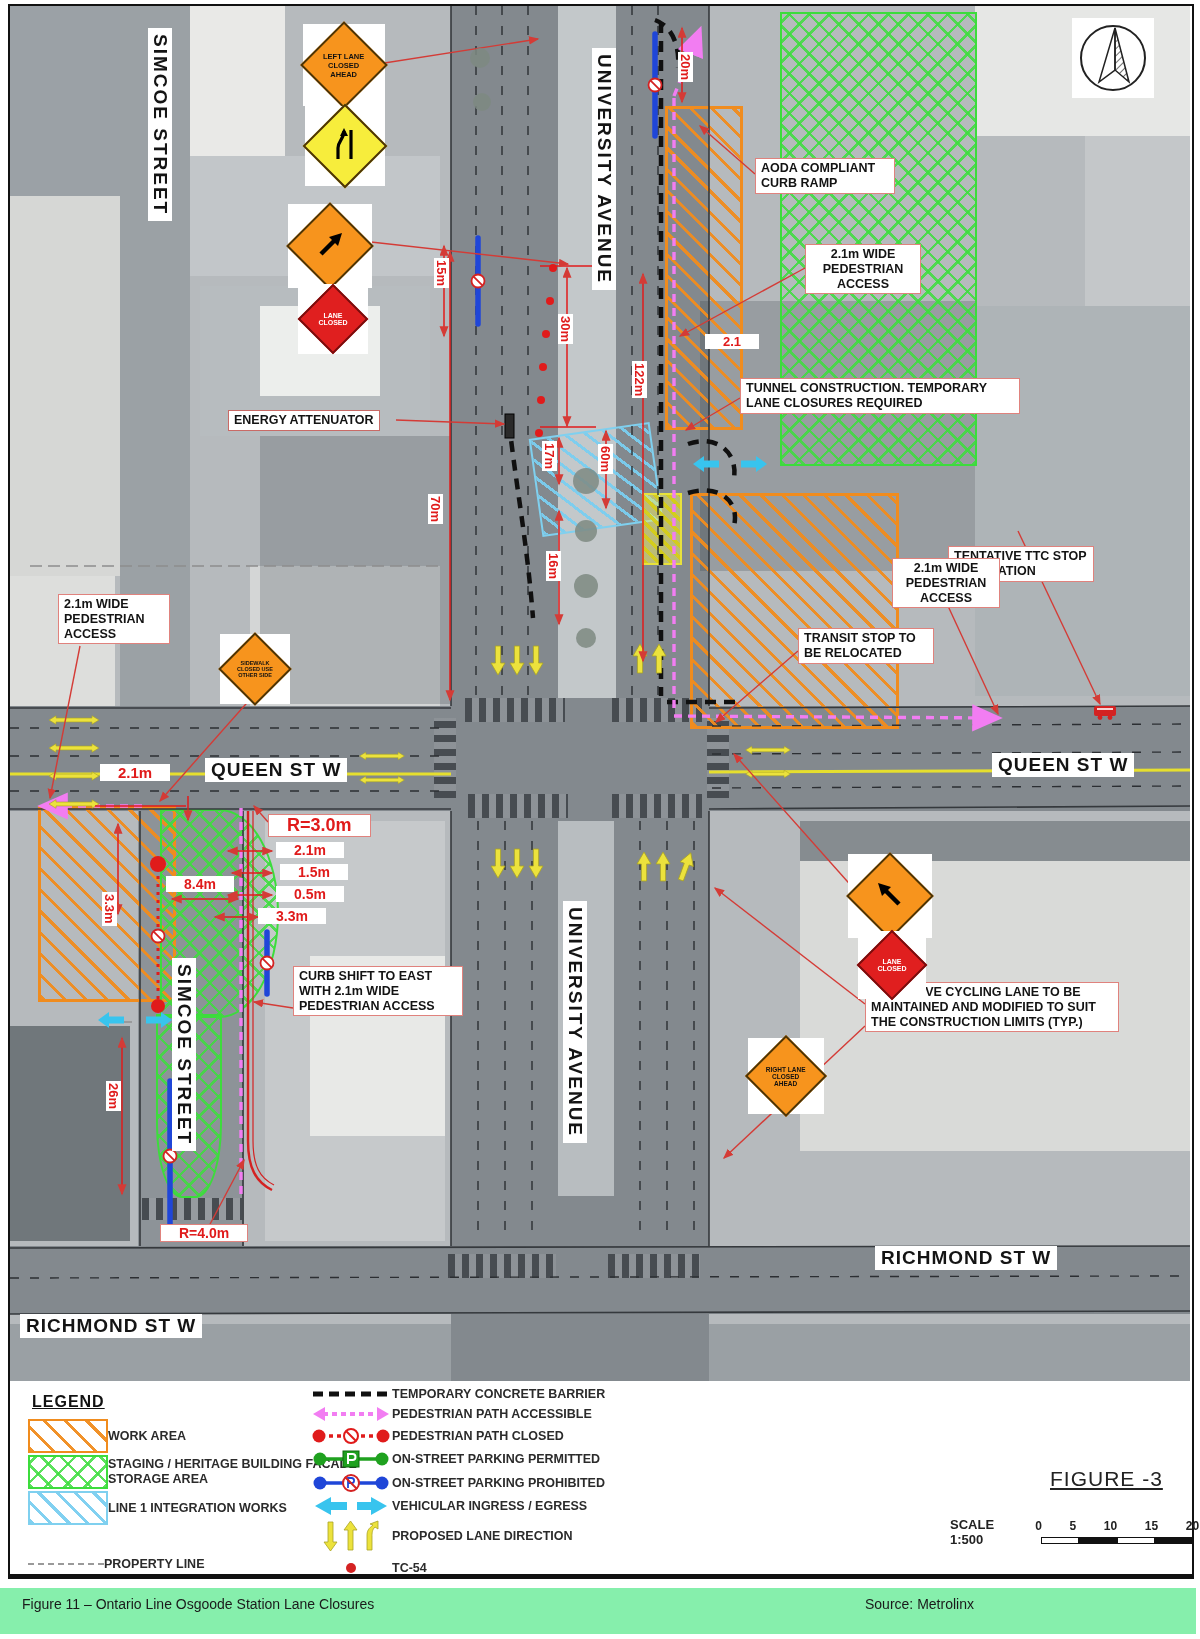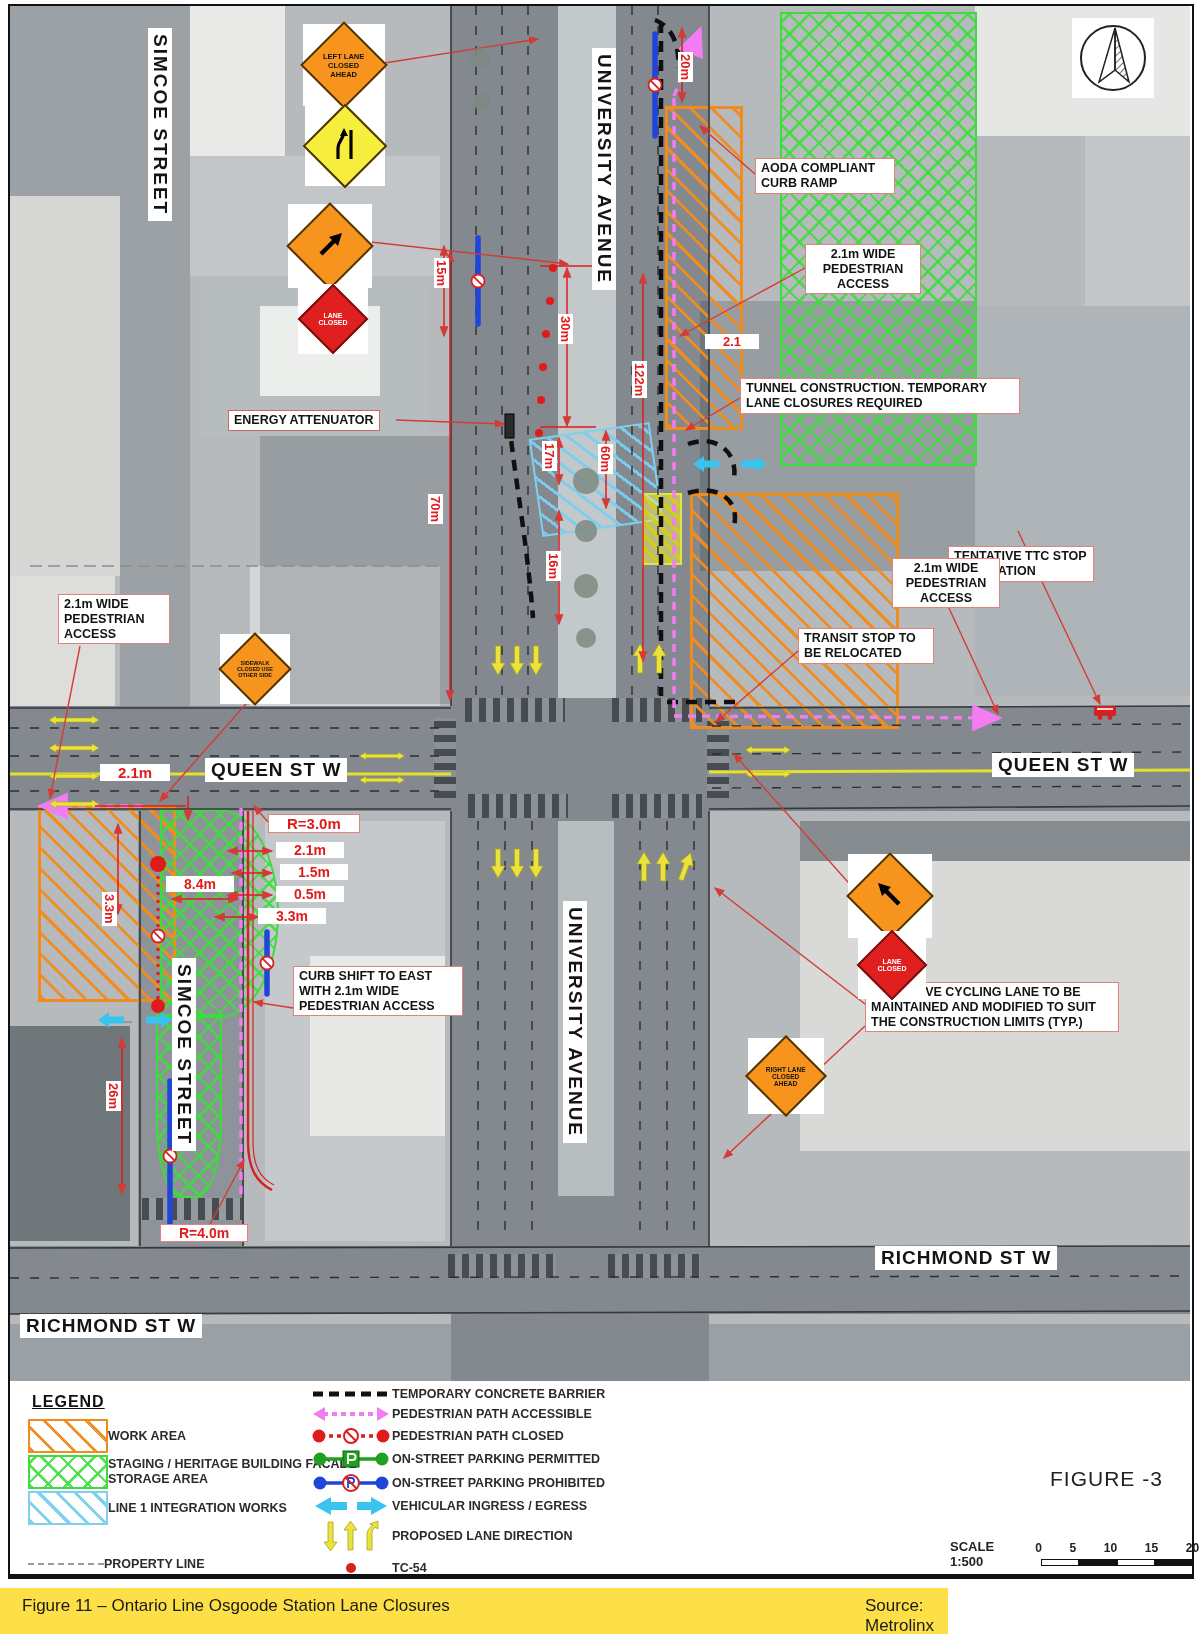--- a/index.html
+++ b/index.html
@@ -34,21 +34,21 @@
   .lg-row{position:absolute;display:flex;align-items:center;gap:0;}
   .lg-sw{width:76px;height:30px;flex:0 0 auto;}
   .lg-label{font-weight:bold;font-size:12.5px;color:#2b2b2b;line-height:1.2;max-width:250px;}
   .lg-icon{width:82px;height:22px;flex:0 0 auto;display:flex;align-items:center;justify-content:center;}
   .fig-label{position:absolute;font-size:21px;color:#222;letter-spacing:1px;}
   .scale-wrap{position:absolute;display:flex;align-items:flex-end;gap:12px;}
   .scale-label{font-size:13px;font-weight:bold;color:#222;padding-bottom:2px;}
   .scale-bar{position:relative;width:152px;height:30px;}
   .scale-ticks{position:absolute;top:0;left:-6px;width:164px;display:flex;justify-content:space-between;font-size:12px;font-weight:bold;color:#222;}
   .bar-seg{position:absolute;top:18px;height:7px;border:1px solid #111;box-sizing:border-box;}
-  .caption{position:absolute;top:1588px;left:0;width:948px;height:46px;background:#fde047;font-size:17px;color:#1a1a1a;}
+  .caption{position:absolute;top:1588px;left:0;width:1196px;height:46px;background:#86efac;font-size:14px;color:#1a1a1a;}
 </style>
 </head>
 <body>
 
 <div class="sheet">
   <div class="frame">
 
     <div class="map">
 
       <div class="bld" style="left:0;top:0;width:115px;height:190px;background:#9ba1a6;"></div>
@@ -339,21 +339,21 @@
       <div class="vdim" style="left:668px;top:46px;">20m</div>
       <div class="vdim" style="left:424px;top:252px;">15m</div>
       <div class="vdim" style="left:548px;top:308px;">30m</div>
       <div class="vdim" style="left:622px;top:355px;">122m</div>
       <div class="hdim" style="left:695px;top:328px;">2.1</div>
       <div class="vdim" style="left:532px;top:435px;">17m</div>
       <div class="vdim" style="left:588px;top:438px;">60m</div>
       <div class="vdim" style="left:536px;top:545px;">16m</div>
       <div class="vdim" style="left:418px;top:488px;">70m</div>
       <div class="hdim" style="left:90px;top:758px;font-size:15px;">2.1m</div>
-      <div class="hdim rbox" style="left:258px;top:808px;font-size:15px;">R=3.0m</div>
+      <div class="hdim rbox" style="left:258px;top:808px;font-size:18px;">R=3.0m</div>
       <div class="hdim" style="left:266px;top:836px;font-size:14px;">2.1m</div>
       <div class="hdim" style="left:270px;top:858px;font-size:14px;">1.5m</div>
       <div class="hdim" style="left:266px;top:880px;font-size:14px;">0.5m</div>
       <div class="hdim" style="left:248px;top:902px;font-size:14px;">3.3m</div>
       <div class="hdim" style="left:156px;top:870px;font-size:14px;">8.4m</div>
       <div class="vdim" style="left:92px;top:886px;">3.3m</div>
       <div class="vdim" style="left:96px;top:1075px;">26m</div>
       <div class="hdim rbox" style="left:150px;top:1218px;font-size:14px;">R=4.0m</div>
 
       <div class="sign" style="left:293px;top:18px;width:82px;height:82px;">
@@ -512,22 +512,22 @@
       </div>
       <div class="lg-row" style="left:300px;top:176px;">
         <div class="lg-icon">
             <svg width="80" height="14">
               <circle cx="40" cy="7" r="5" fill="#d42222"></circle>
             </svg>
           </div>
         <div class="lg-label">TC-54</div>
       </div>
 
-      <div class="fig-label" style="left:1040px;top:86px;">FIGURE -3</div>
-      <div class="scale-wrap" style="left:940px;top:158px;">
+      <div class="fig-label" style="left:1040px;top:86px;text-decoration:underline;">FIGURE -3</div>
+      <div class="scale-wrap" style="left:940px;top:136px;">
         <div class="scale-label">SCALE 1:500</div>
         <div class="scale-bar">
           <div class="scale-ticks">
             <span>0</span>
             <span>5</span>
             <span>10</span>
             <span>15</span>
             <span>20</span>
           </div>
           <div class="bar-seg" style="left:0;width:38px;background:#fff;"></div>

